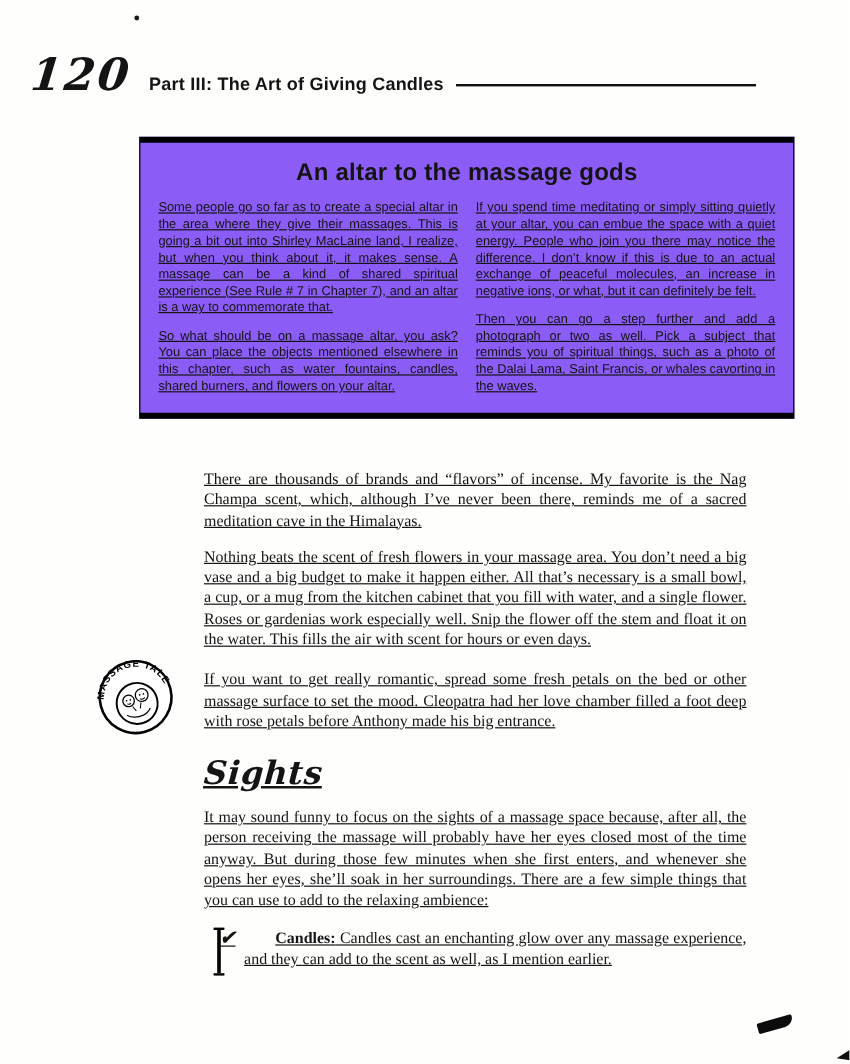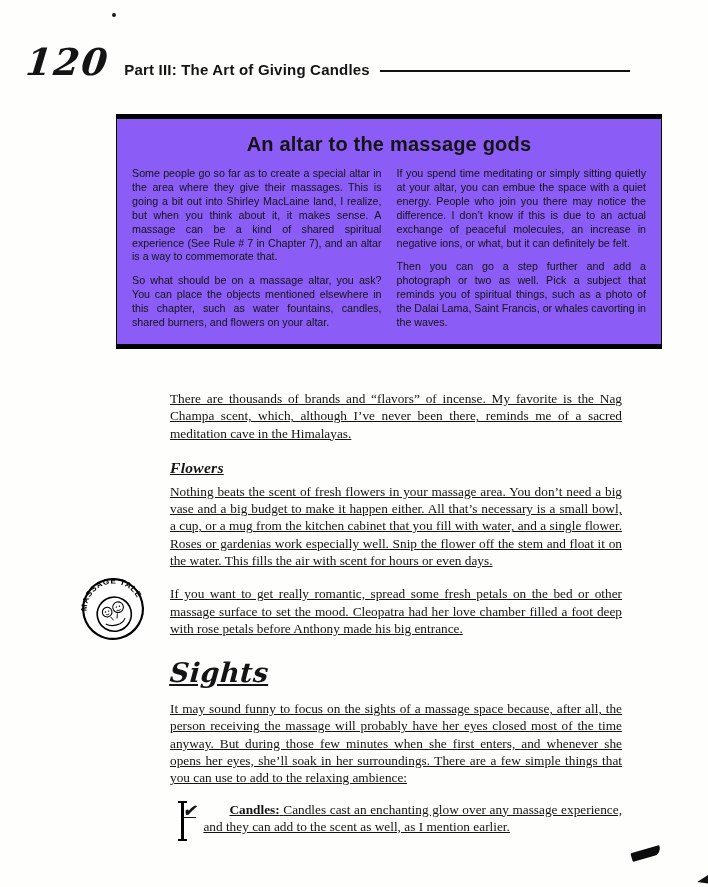--- a/index.html
+++ b/index.html
@@ -26,21 +26,21 @@
   .sidebar{
     position:absolute;left:100px;top:114px;width:546px;box-sizing:border-box;
     border-top:5px solid #000;border-bottom:5px solid #000;
     border-left:1px solid #000;border-right:1px solid #000;
     padding:12px 15px 14px;background:#8b5cf6;margin-left:16px;
   }
   .sidebar-title{font-family:"Liberation Sans",sans-serif;font-weight:bold;font-size:20px;
     text-align:center;margin:2px 0 11px;letter-spacing:0.2px;}
   .sidebar-cols{display:flex;gap:15px;font-family:"Liberation Sans",sans-serif;
     font-size:10.7px;line-height:1.3;text-align:justify;}
-  .sidebar-col{flex:1;}
+  .sidebar-col{flex:1;text-decoration:underline;}
   .sidebar-col p{margin:0 0 10px;}
   .sidebar-col p:last-child{margin-bottom:0;}
 
   
   .content{position:absolute;left:170px;top:390px;width:452px;text-decoration:underline;}
   .body-para{font-size:13.3px;line-height:1.3;text-align:justify;margin:0 0 13px;}
   .sub-heading{font-family:"Liberation Serif",serif;font-style:italic;font-weight:bold;
     font-size:15.5px;margin:17px 0 6px;letter-spacing:0.3px;}
   .section-heading{font-family:"DejaVu Serif",serif;font-style:italic;font-weight:bold;
     font-size:27px;margin:20px 0 12px;letter-spacing:0.5px;transform:skewX(-4deg);transform-origin:left;}
@@ -82,21 +82,20 @@
         <p>If you spend time meditating or simply sitting quietly at your altar, you can embue the space with a quiet energy. People who join you there may notice the difference. I don’t know if this is due to an actual exchange of peaceful molecules, an increase in negative ions, or what, but it can definitely be felt.</p>
         <p>Then you can go a step further and add a photograph or two as well. Pick a subject that reminds you of spiritual things, such as a photo of the Dalai Lama, Saint Francis, or whales cavorting in the waves.</p>
       </div>
     </div>
   </section>
 
   <main class="content">
 
     <p class="body-para">There are thousands of brands and “flavors” of incense. My favorite is the Nag Champa scent, which, although I’ve never been there, reminds me of a sacred meditation cave in the Himalayas.</p>
 
-    <h3 class="sub-heading">Flowers</h3>
     <p class="body-para">Nothing beats the scent of fresh flowers in your massage area. You don’t need a big vase and a big budget to make it happen either. All that’s necessary is a small bowl, a cup, or a mug from the kitchen cabinet that you fill with water, and a single flower. Roses or gardenias work especially well. Snip the flower off the stem and float it on the water. This fills the air with scent for hours or even days.</p>
 
     <div class="tale-row">
       <div class="stamp">
         <svg width="64" height="64" viewBox="0 0 120 120">
           <circle cx="60" cy="60" r="56" fill="#ffffff" stroke="#000000" stroke-width="4"></circle>
           <defs>
             <path id="stamp-arc" d="M 14 82 A 50 50 0 1 1 106 82" fill="none"></path>
           </defs>
           <text font-family="Liberation Sans, sans-serif" font-size="15" font-weight="bold" letter-spacing="1.5" fill="#000000">

